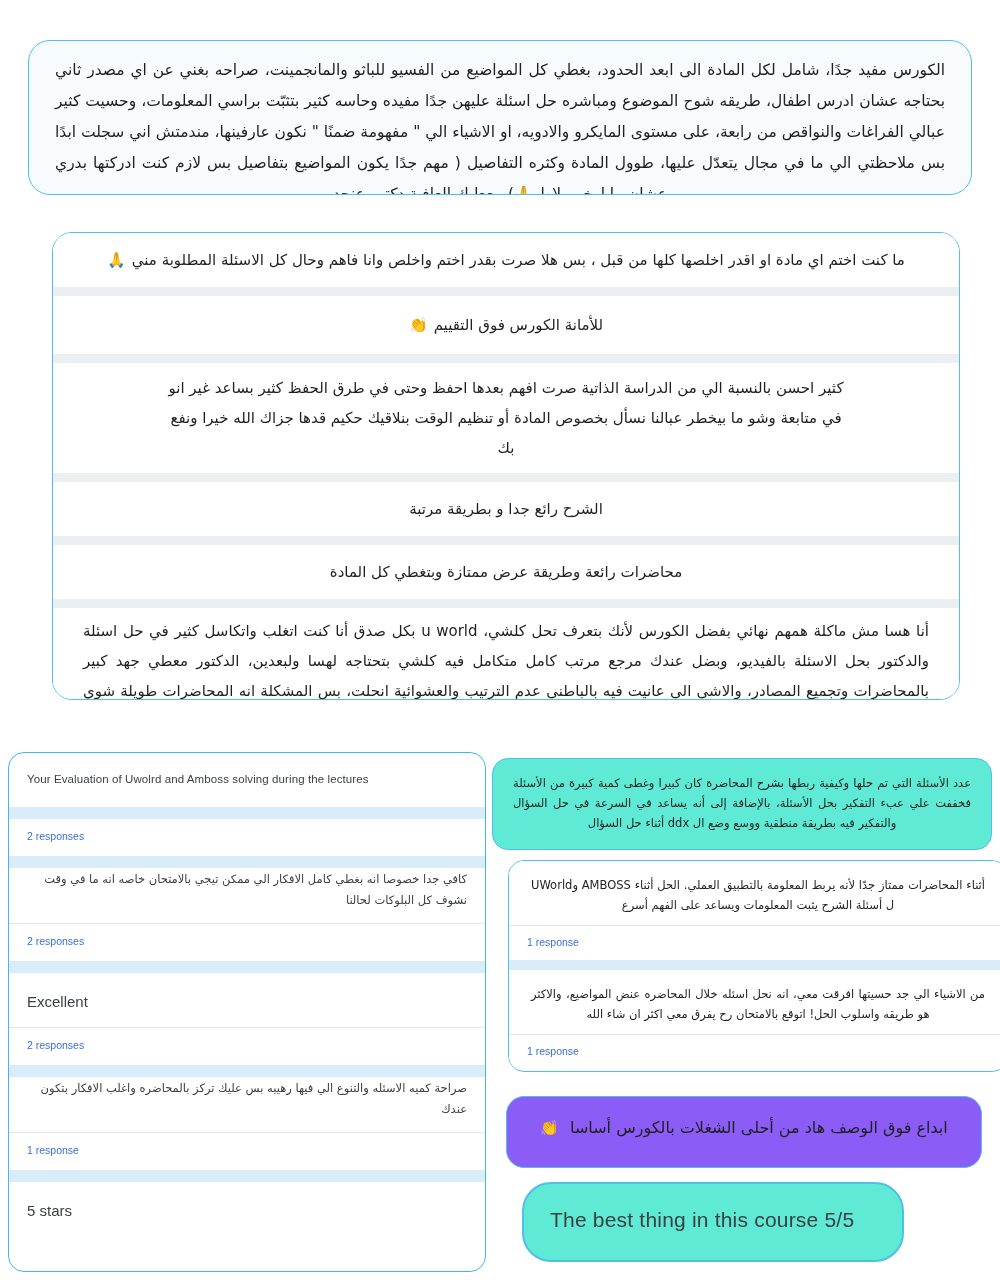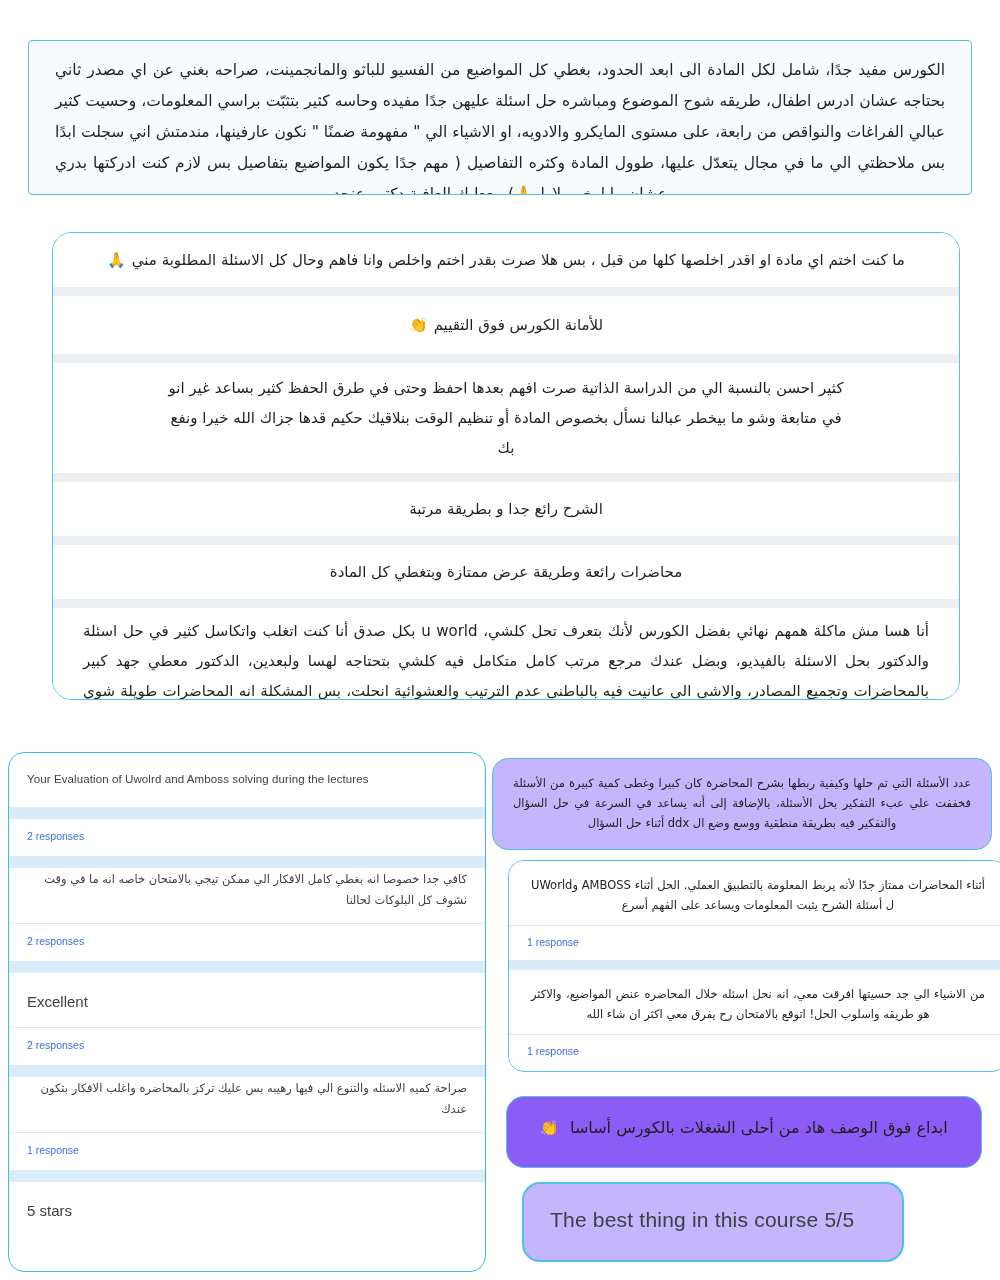--- a/index.html
+++ b/index.html
@@ -9,31 +9,31 @@
     font-family:"Liberation Sans","DejaVu Sans",sans-serif;
     color:#202124;
     overflow:hidden;
     position:relative;
   }
 
   
   .card{
     border:1.6px solid #4fc0e8;
     border-radius:18px;
-    background:#c4b5fd;
+    background:#5eead4;
     box-sizing:border-box;
     overflow:hidden;
     position:absolute;
   }
 
   
   #card-long{
     left:28px; top:40px; width:944px; height:155px;
     background:#f7fbfd;
-    border-radius:4px;
+    border-radius:22px;
   }
   #card-long .para{
     direction:rtl;
     text-align:justify;
     text-align-last:center;
     font-size:15.5px;
     line-height:31px;
     padding:14px 26px 0 26px;
     color:#1f1f1f;
     font-family:"DejaVu Sans","Liberation Sans",sans-serif;
@@ -112,21 +112,21 @@
     background:#ffffff;
     margin-left:16px;
   }
   #rcard-3{
     left:506px; top:1096px; width:476px; height:72px;
     border-radius:18px;
     background:#8b5cf6;
   }
   #rcard-4{
     left:522px; top:1182px; width:382px; height:80px;
-    border-radius:18px;
+    border-radius:29px;
     border-width:2px;
   }
   .rtext{
     direction:rtl;
     text-align:justify;
     text-align-last:center;
     font-size:11.5px;
     line-height:20px;
     color:#1f1f1f;
     padding:14px 20px;

